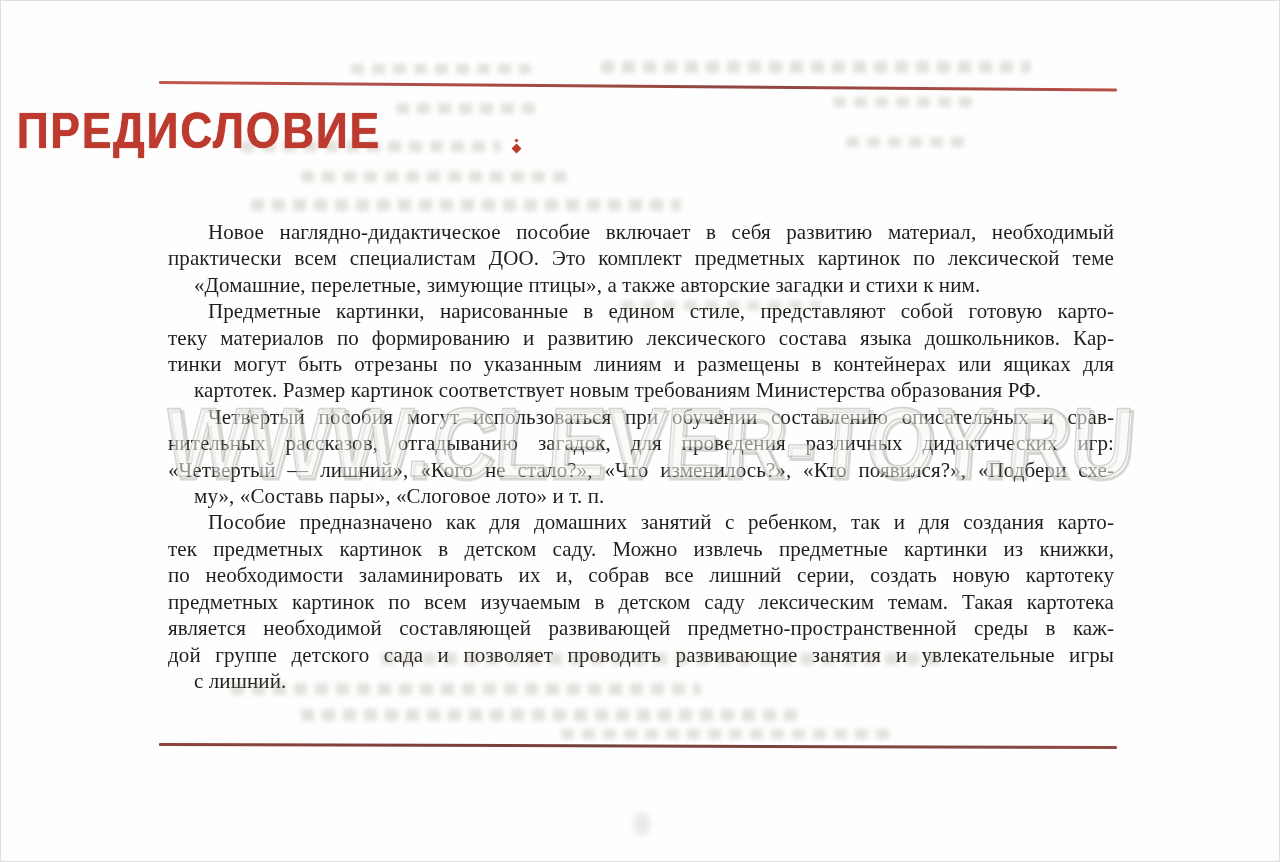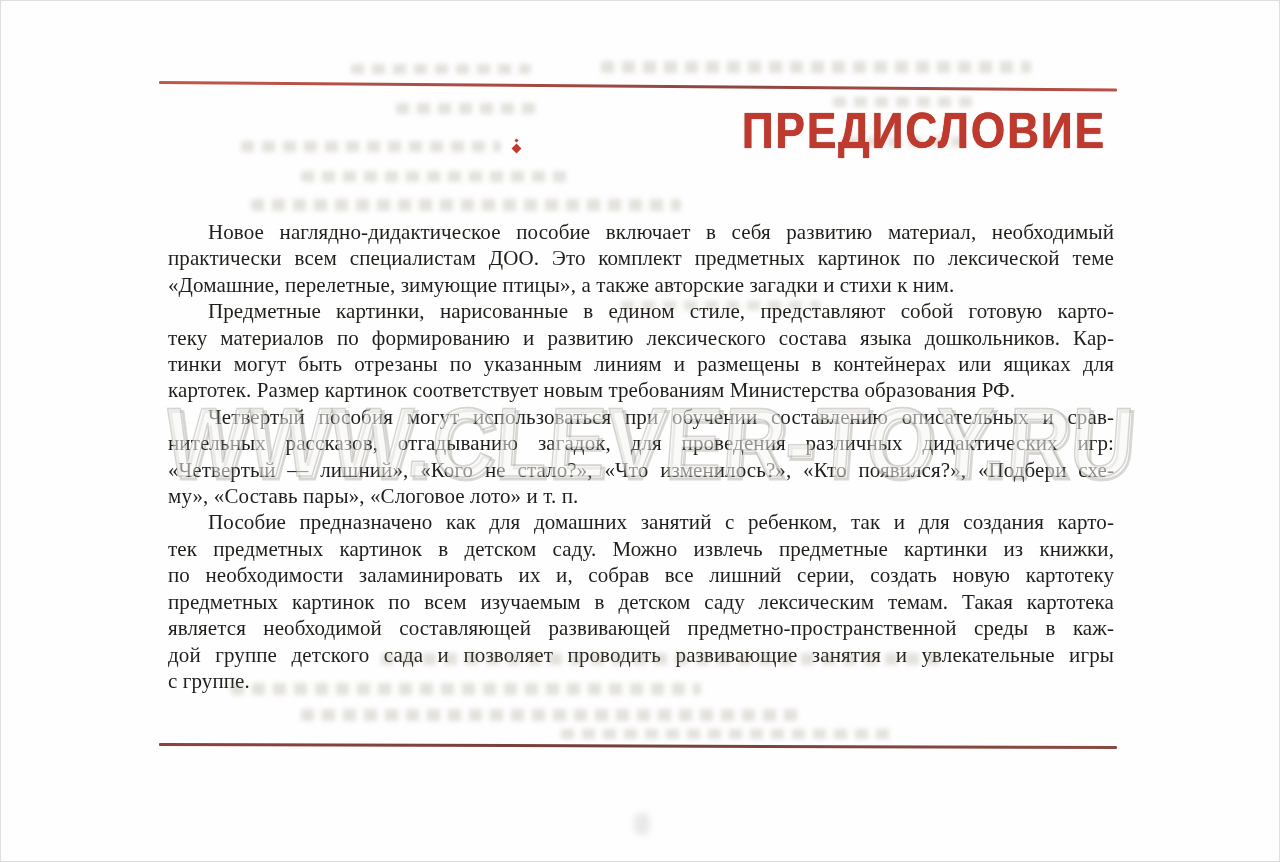--- a/index.html
+++ b/index.html
@@ -19,22 +19,21 @@
     transform:rotate(0.45deg); transform-origin:left center;
   }
   .rule-bottom {
     top:742px;
     background:linear-gradient(to right,#8f423c,#74403b 45%,#8c4a42);
     transform:rotate(0.18deg); transform-origin:left center;
   }
   
   .title-wrap {
     position:absolute; top:104px; left:0; width:1064px;
-    text-align:right;
-    padding-left:45px;
+    text-align:left;
   }
   .title {
     position:relative; display:inline-block;
     margin-left:12px;
     font-family:"Liberation Sans", sans-serif;
     font-weight:700;
     font-size:45px;
     letter-spacing:2px;
     color:#bf3a2e;
     text-shadow:0 0 1px #9a2f25, 0.5px 0.5px 0 #d4564a;
@@ -49,21 +48,21 @@
   }
   
   .body-text {
     position:absolute; left:167px; top:218px; width:946px;
     font-size:21px; line-height:26.4px;
     color:#1f1e1b;
     letter-spacing:0.1px;
   }
   .body-text .line { text-align:justify; text-align-last:justify; white-space:normal; }
   .body-text .line.first { text-indent:40px; }
-  .body-text .line.last { text-align-last:left; }
+  .body-text .line.last { text-align-last:left;margin-left:26px; }
   
   .watermark {
     position:absolute; left:150px; top:368px; width:996px; height:150px;
     pointer-events:none;
     transform:skewX(-4deg);
     opacity:0.9;
   }
   
   .ghost {
     position:absolute;
@@ -120,21 +119,21 @@
       <div class="line first">Четвертый пособия могут использоваться при обучении составлению описательных и срав-</div>
       <div class="line">нительных рассказов, отгадыванию загадок, для проведения различных дидактических игр:</div>
       <div class="line">«Четвертый — лишний», «Кого не стало?», «Что изменилось?», «Кто появился?», «Подбери схе-</div>
       <div class="line last">му», «Составь пары», «Слоговое лото» и т. п.</div>
       <div class="line first">Пособие предназначено как для домашних занятий с ребенком, так и для создания карто-</div>
       <div class="line">тек предметных картинок в детском саду. Можно извлечь предметные картинки из книжки,</div>
       <div class="line">по необходимости заламинировать их и, собрав все лишний серии, создать новую картотеку</div>
       <div class="line">предметных картинок по всем изучаемым в детском саду лексическим темам. Такая картотека</div>
       <div class="line">является необходимой составляющей развивающей предметно-пространственной среды в каж-</div>
       <div class="line">дой группе детского сада и позволяет проводить развивающие занятия и увлекательные игры</div>
-      <div class="line last">с группе.</div>
+      <div class="line last">с лишний.</div>
     </div>
 
   <svg class="watermark" width="996" height="150" viewBox="0 0 996 150">
     <text x="501" y="110" text-anchor="middle" font-family="Liberation Sans, sans-serif" font-weight="bold" font-size="98" textLength="968" lengthAdjust="spacingAndGlyphs" fill="rgba(190,185,175,0.10)" stroke="rgba(120,115,105,0.30)" stroke-width="3">WWW.CLEVER-TOY.RU</text>
     <text x="498" y="107" text-anchor="middle" font-family="Liberation Sans, sans-serif" font-weight="bold" font-size="98" textLength="968" lengthAdjust="spacingAndGlyphs" fill="rgba(252,252,250,0.55)" stroke="rgba(150,145,135,0.42)" stroke-width="1.6">WWW.CLEVER-TOY.RU</text>
   </svg>
 
   <div class="ghost" style="left:380px; top:652px; width:560px; height:12px;"></div>
   <div class="ghost" style="left:230px; top:682px; width:470px; height:12px;"></div>
   <div class="ghost" style="left:300px; top:708px; width:500px; height:12px;"></div>

